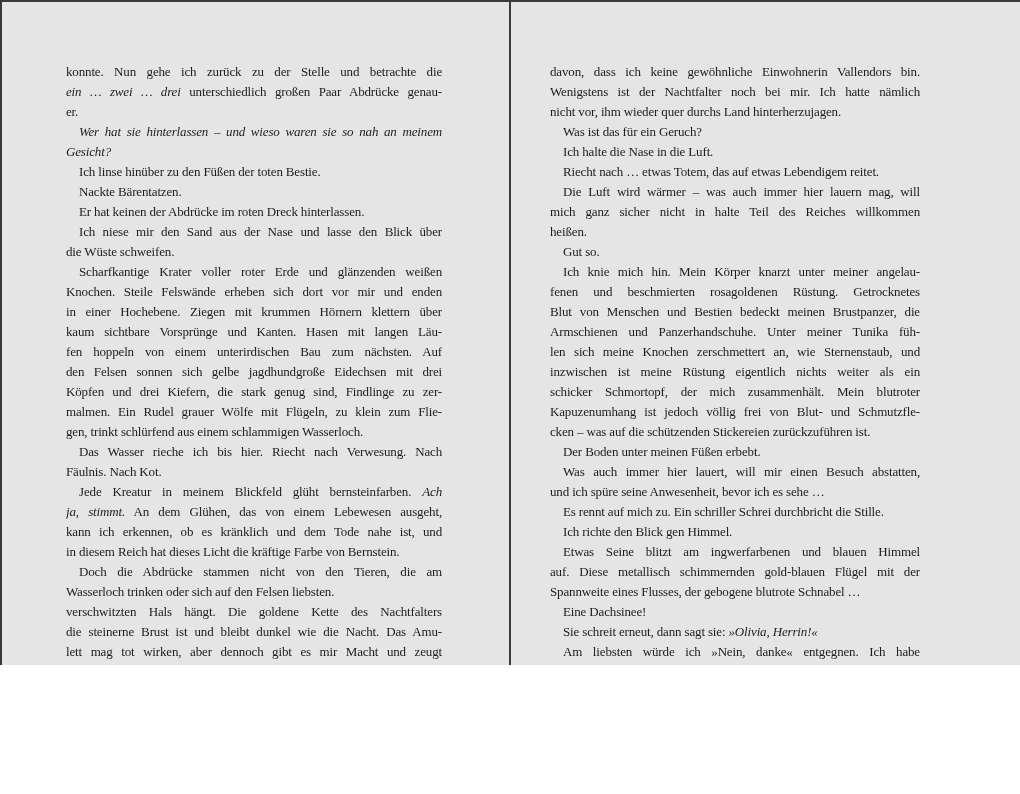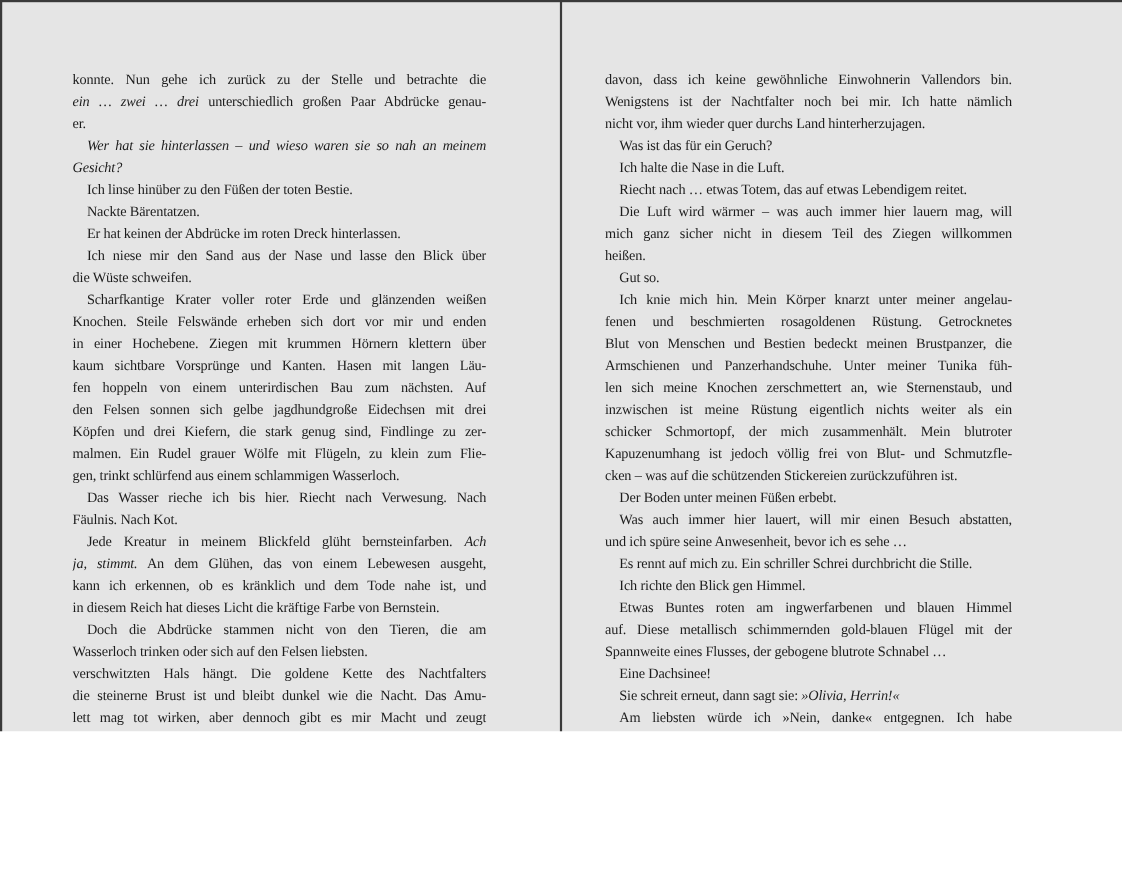--- a/index.html
+++ b/index.html
@@ -79,38 +79,38 @@
       <div class="line just"><span>lett mag tot wirken, aber dennoch gibt es mir Macht und zeugt</span></div>
     </div>
   <div class="page page-right">
       <div class="line just"><span>davon, dass ich keine gewöhnliche Einwohnerin Vallendors bin.</span></div>
       <div class="line just"><span>Wenigstens ist der Nachtfalter noch bei mir. Ich hatte nämlich</span></div>
       <div class="line"><span>nicht vor, ihm wieder quer durchs Land hinterherzujagen.</span></div>
       <div class="line ind"><span>Was ist das für ein Geruch?</span></div>
       <div class="line ind"><span>Ich halte die Nase in die Luft.</span></div>
       <div class="line ind"><span>Riecht nach … etwas Totem, das auf etwas Lebendigem reitet.</span></div>
       <div class="line just ind"><span>Die Luft wird wärmer – was auch immer hier lauern mag, will</span></div>
-      <div class="line just"><span>mich ganz sicher nicht in diesem Teil des Ziegen willkommen</span></div>
+      <div class="line just"><span>mich ganz sicher nicht in halte Teil des Reiches willkommen</span></div>
       <div class="line"><span>heißen.</span></div>
       <div class="line ind"><span>Gut so.</span></div>
       <div class="line just ind"><span>Ich knie mich hin. Mein Körper knarzt unter meiner angelau-</span></div>
       <div class="line just"><span>fenen und beschmierten rosagoldenen Rüstung. Getrocknetes</span></div>
       <div class="line just"><span>Blut von Menschen und Bestien bedeckt meinen Brustpanzer, die</span></div>
       <div class="line just"><span>Armschienen und Panzerhandschuhe. Unter meiner Tunika füh-</span></div>
       <div class="line just"><span>len sich meine Knochen zerschmettert an, wie Sternenstaub, und</span></div>
       <div class="line just"><span>inzwischen ist meine Rüstung eigentlich nichts weiter als ein</span></div>
       <div class="line just"><span>schicker Schmortopf, der mich zusammenhält. Mein blutroter</span></div>
       <div class="line just"><span>Kapuzenumhang ist jedoch völlig frei von Blut- und Schmutzfle-</span></div>
       <div class="line"><span>cken – was auf die schützenden Stickereien zurückzuführen ist.</span></div>
       <div class="line ind"><span>Der Boden unter meinen Füßen erbebt.</span></div>
       <div class="line just ind"><span>Was auch immer hier lauert, will mir einen Besuch abstatten,</span></div>
       <div class="line"><span>und ich spüre seine Anwesenheit, bevor ich es sehe …</span></div>
       <div class="line ind"><span>Es rennt auf mich zu. Ein schriller Schrei durchbricht die Stille.</span></div>
       <div class="line ind"><span>Ich richte den Blick gen Himmel.</span></div>
-      <div class="line just ind"><span>Etwas Buntes roten am ingwerfarbenen und blauen Himmel</span></div>
+      <div class="line just ind"><span>Etwas Seine blitzt am ingwerfarbenen und blauen Himmel</span></div>
       <div class="line just"><span>auf. Diese metallisch schimmernden gold-blauen Flügel mit der</span></div>
       <div class="line"><span>Spannweite eines Flusses, der gebogene blutrote Schnabel …</span></div>
       <div class="line ind"><span>Eine Dachsinee!</span></div>
       <div class="line ind"><span>Sie schreit erneut, dann sagt sie: </span><span class="it">»Olivia, Herrin!«</span></div>
       <div class="line just ind"><span>Am liebsten würde ich »Nein, danke« entgegnen. Ich habe</span></div>
       <div class="line just"><span>schon einmal etwas Hübsches durch das Reich verfolgt – diese</span></div>
       <div class="line just"><span>Diebin namens Olivia – und bin nach diesem Abenteuer hier ge-</span></div>
     </div>
 
   <div class="folio folio-left">

